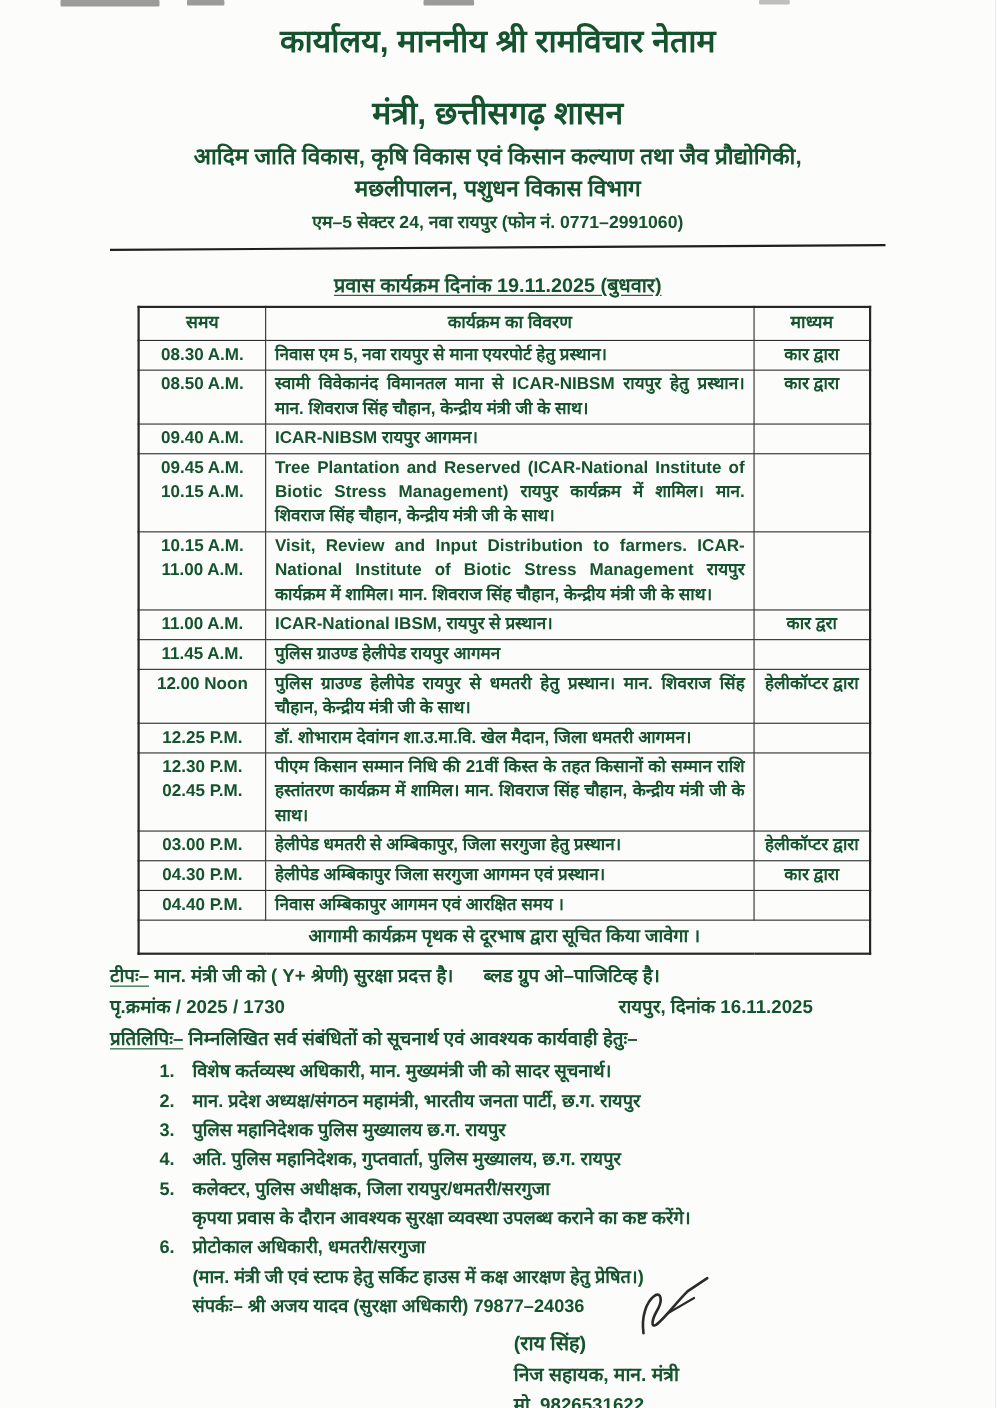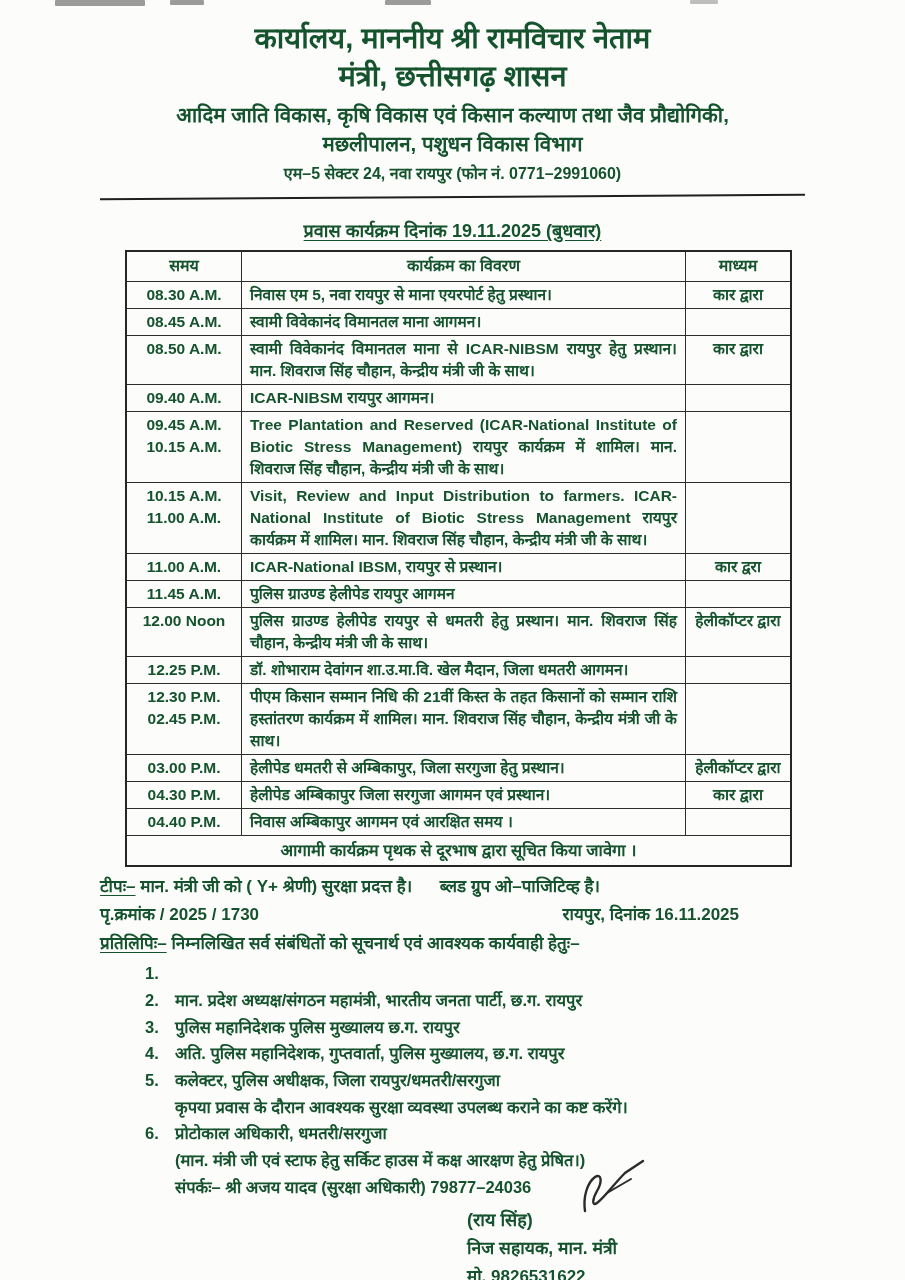--- a/index.html
+++ b/index.html
@@ -13,21 +13,21 @@
   .scan-artifact { position:absolute; background:#4a4a4a; opacity:.55; border-radius:1px; }
   .a1 { left:55px;  top:0; width:90px; height:6px; }
   .a2 { left:170px; top:0; width:34px; height:5px; }
   .a3 { left:385px; top:0; width:46px; height:5px; }
   .a4 { left:690px; top:0; width:28px; height:4px; opacity:.35; }
 
   .content { position:absolute; left:100px; top:20px; width:705px; }
 
   .hdr { text-align:center; }
   .title-1 { font-size:29px; font-weight:700; line-height:1.3; }
-  .title-2 { font-size:29px; font-weight:700; line-height:1.3; }
+  .title-2 { font-size:29px; font-weight:700; line-height:1.3;margin-top:28px; }
   .dept-1  { font-size:20.5px; font-weight:700; margin-top:6px; line-height:1.4; }
   .dept-2  { font-size:20.5px; font-weight:700; line-height:1.4; }
   .addr    { font-size:16px;   font-weight:700; margin-top:3px; }
 
   .rule { height:2.2px; background:#1f1f1f; margin-top:12px; transform:rotate(-0.35deg); }
 
   .program-heading {
     text-align:center; font-size:18px; font-weight:700; margin-top:20px;
     text-decoration:underline; text-underline-offset:3px;
   }
@@ -97,25 +97,20 @@
           <th class="medium">माध्यम</th>
         </tr>
       </thead>
       <tbody id="table-body">
           <tr>
             <td class="time">08.30 A.M.</td>
             <td class="detail">निवास एम 5, नवा रायपुर से माना एयरपोर्ट हेतु प्रस्थान।</td>
             <td class="medium">कार द्वारा</td>
           </tr>
           <tr>
-            <td class="time">08.45 A.M.</td>
-            <td class="detail">स्वामी विवेकानंद विमानतल माना आगमन।</td>
-            <td class="medium"></td>
-          </tr>
-          <tr>
             <td class="time">08.50 A.M.</td>
             <td class="detail">स्वामी विवेकानंद विमानतल माना से ICAR-NIBSM रायपुर हेतु प्रस्थान। मान. शिवराज सिंह चौहान, केन्द्रीय मंत्री जी के साथ।</td>
             <td class="medium">कार द्वारा</td>
           </tr>
           <tr>
             <td class="time">09.40 A.M.</td>
             <td class="detail">ICAR-NIBSM रायपुर आगमन।</td>
             <td class="medium"></td>
           </tr>
           <tr>
@@ -192,20 +187,23 @@
     </div>
 
     <div class="copy-line">
       <span class="lbl-u">प्रतिलिपिः–</span>
       <span>निम्नलिखित सर्व संबंधितों को सूचनार्थ एवं आवश्यक कार्यवाही हेतुः–</span>
     </div>
 
     <div class="copies" id="copies">
         <div class="copy-item">
           <div class="copy-num">1.</div>
+          <div class="copy-body">
+            <div>विशेष कर्तव्यस्थ अधिकारी, मान. मुख्यमंत्री जी को सादर सूचनार्थ।</div>
+          </div>
         </div>
         <div class="copy-item">
           <div class="copy-num">2.</div>
           <div class="copy-body">
             <div>मान. प्रदेश अध्यक्ष/संगठन महामंत्री, भारतीय जनता पार्टी, छ.ग. रायपुर</div>
           </div>
         </div>
         <div class="copy-item">
           <div class="copy-num">3.</div>
           <div class="copy-body">

